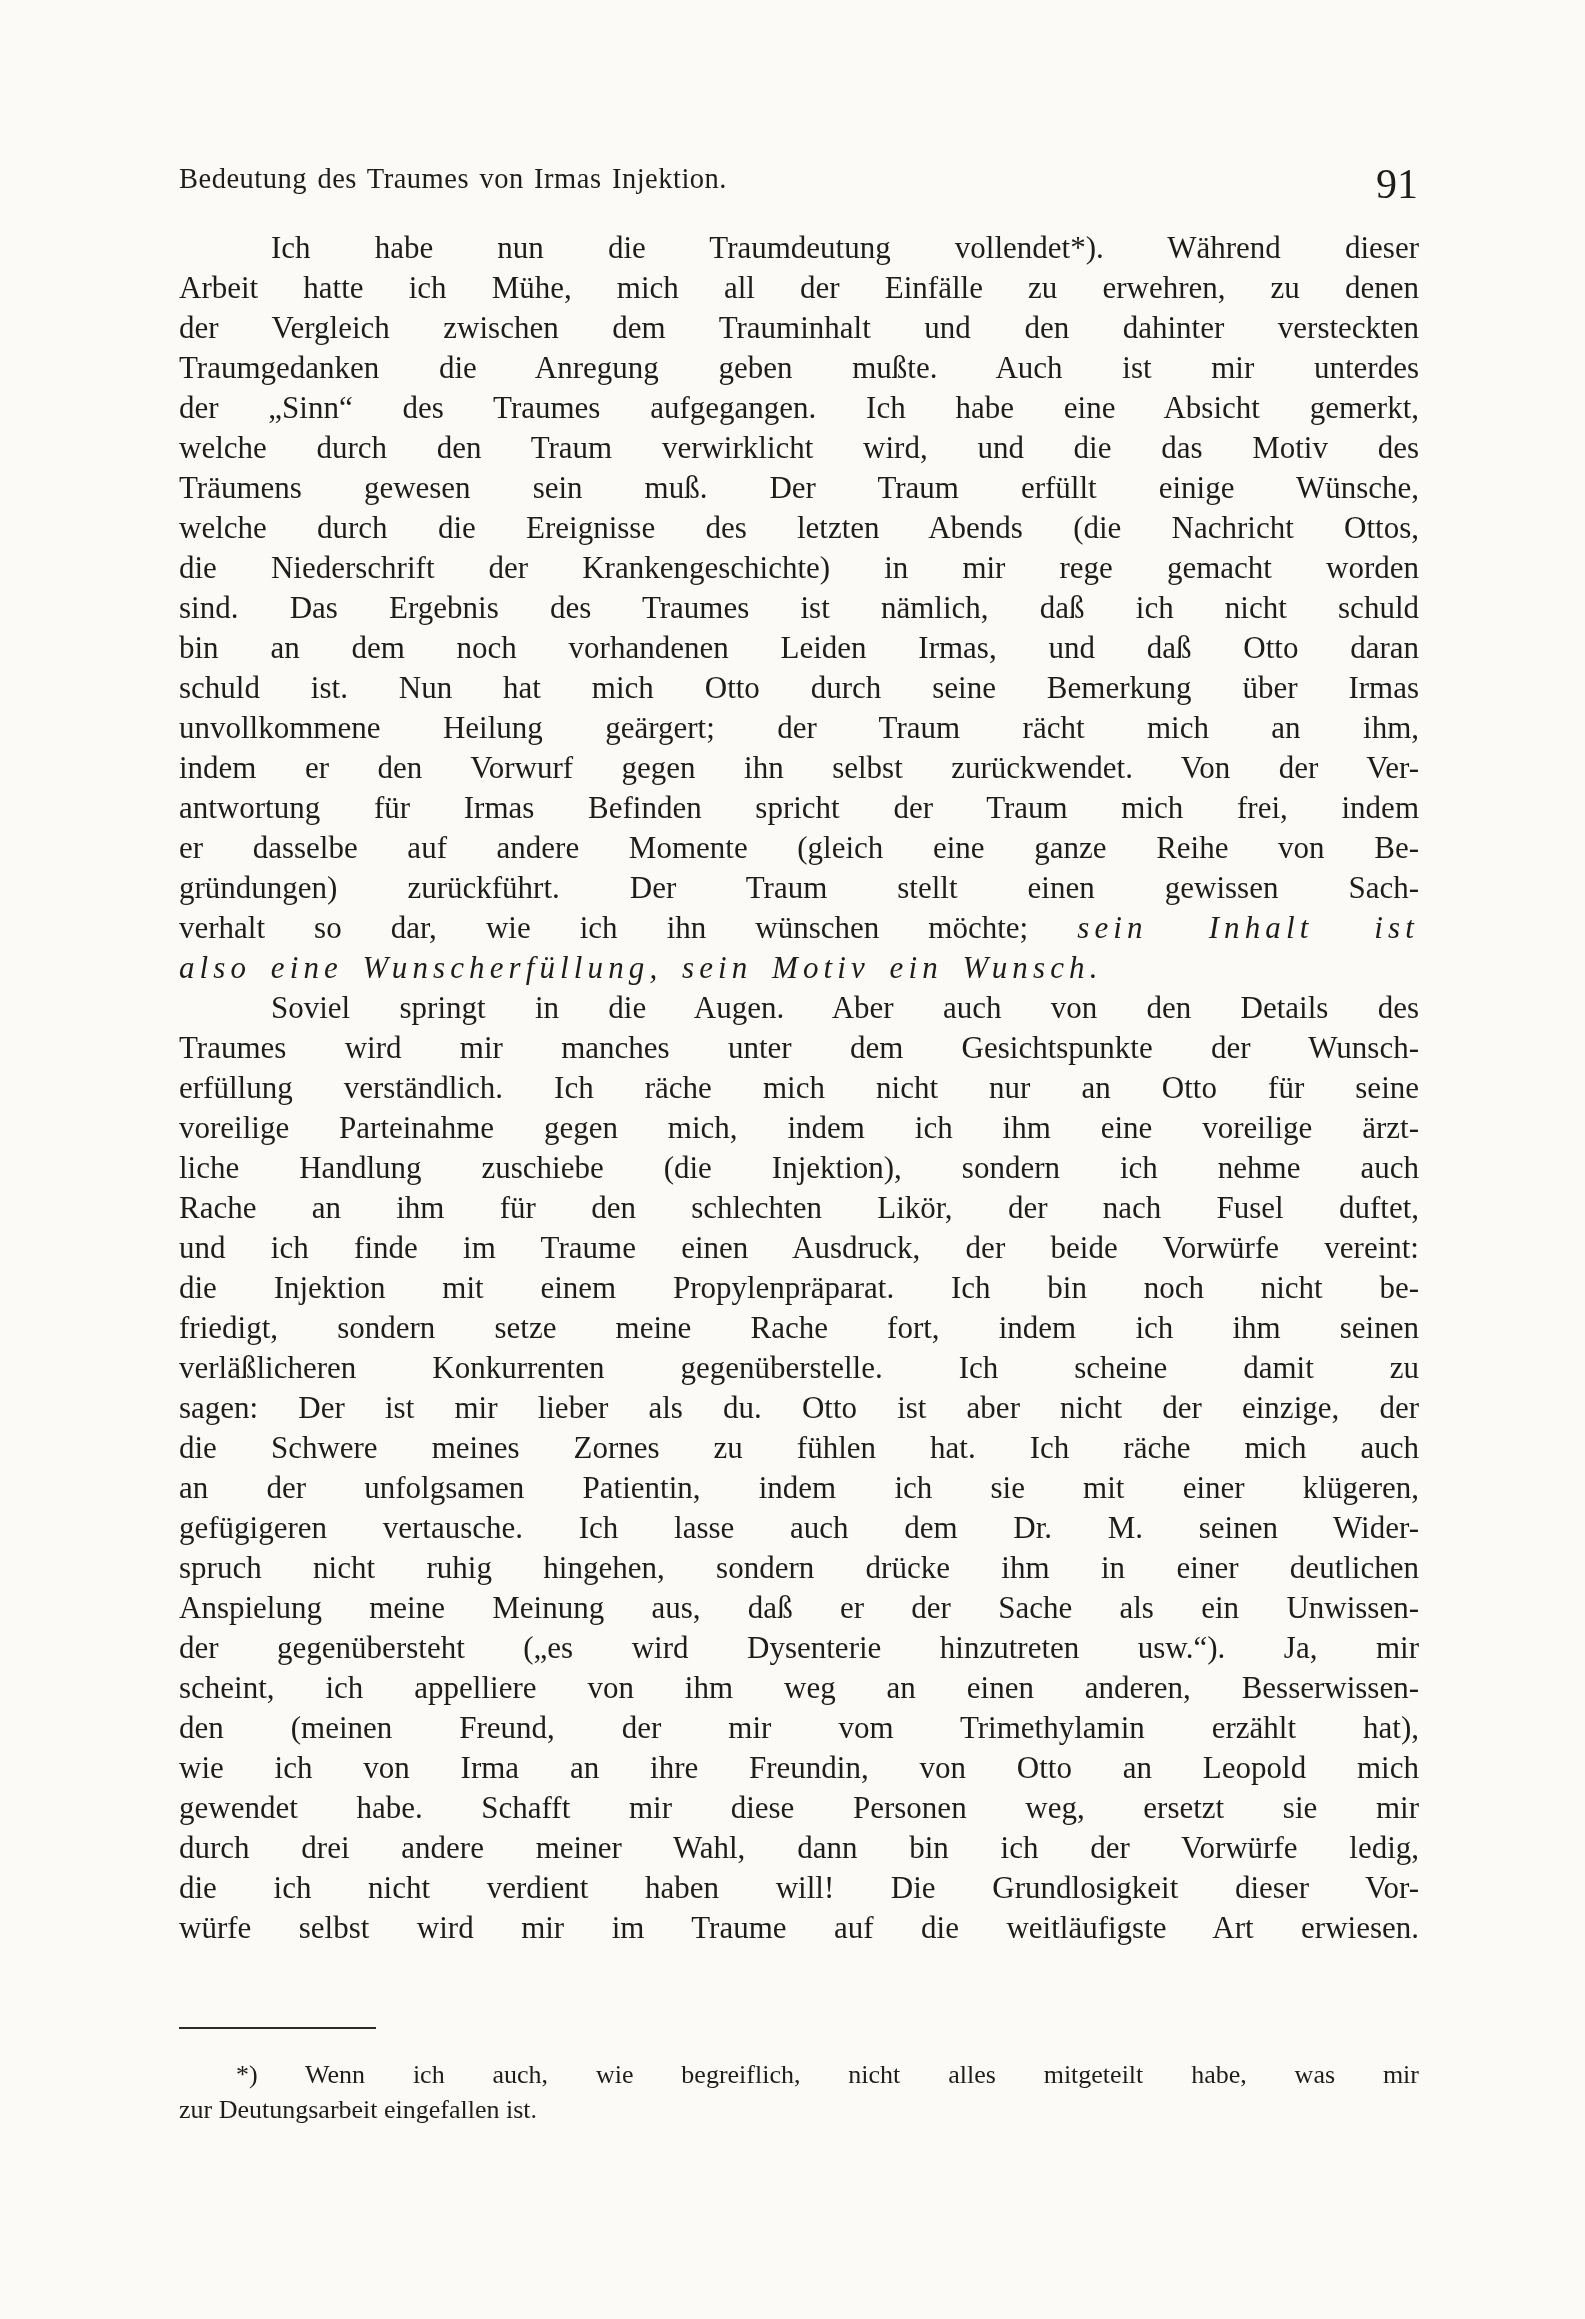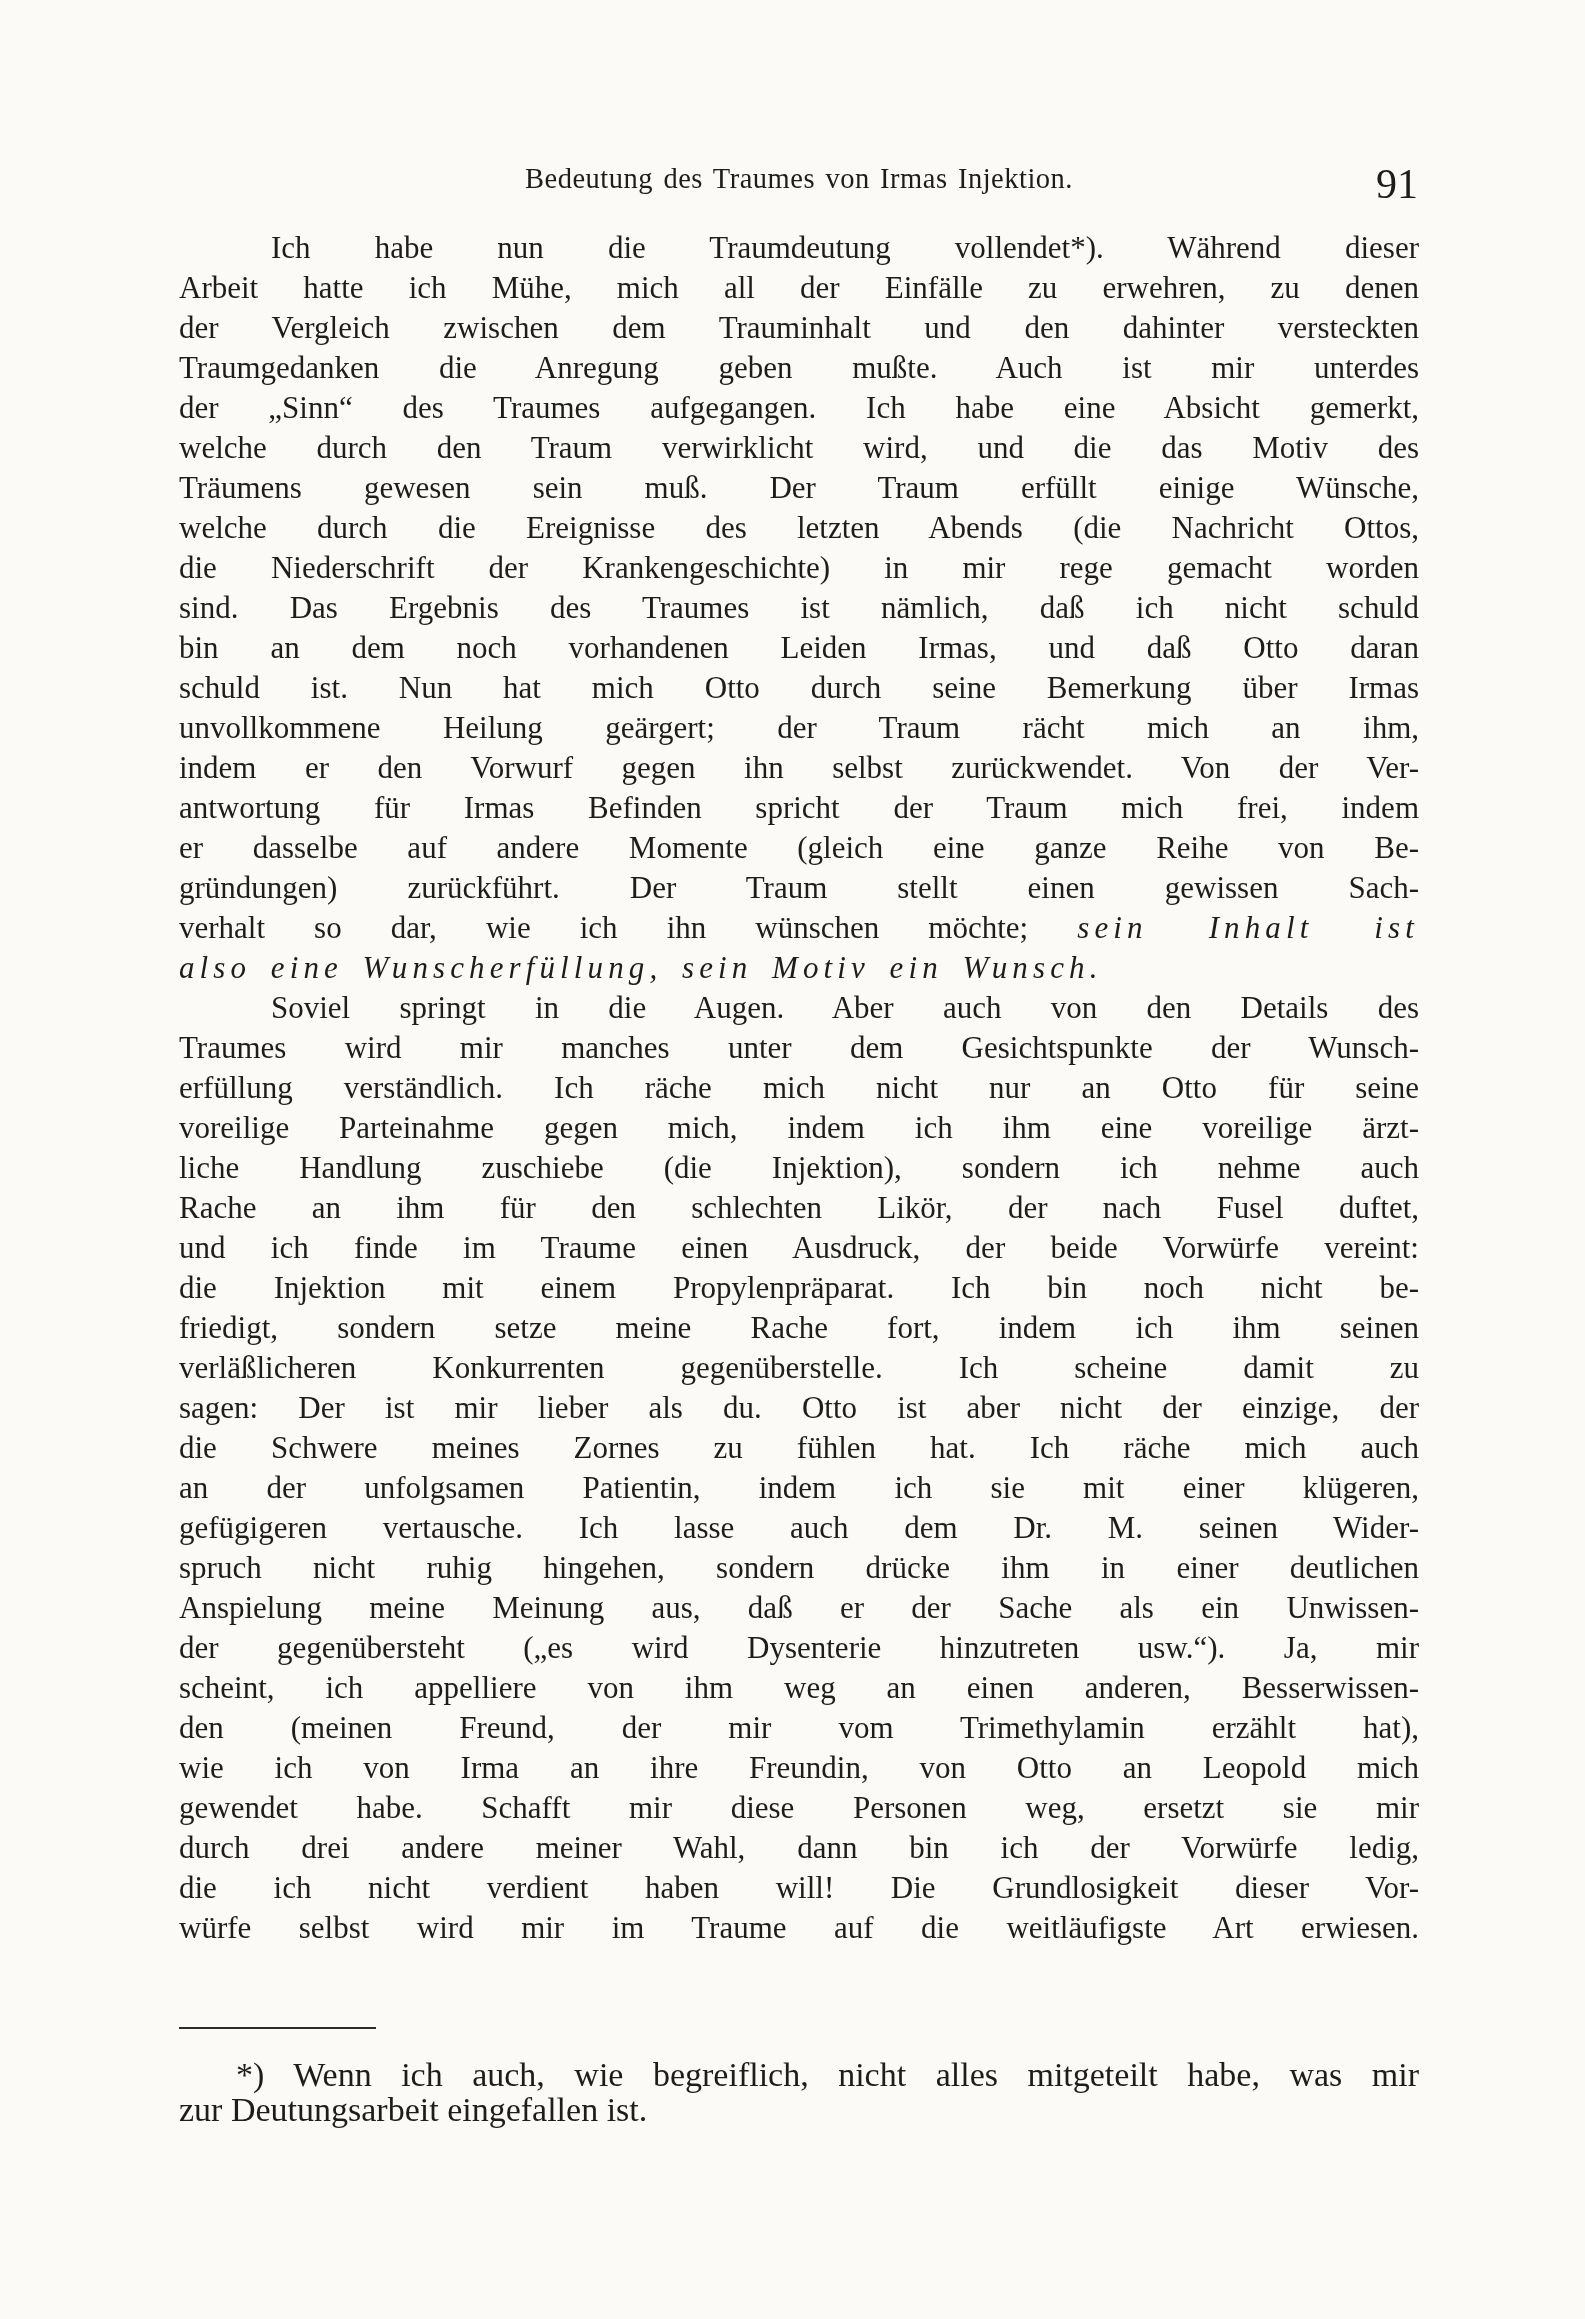--- a/index.html
+++ b/index.html
@@ -24,21 +24,20 @@
     position: absolute;
     top: 163px;
     left: 179px;
     width: 1240px;
     height: 42px;
   }
   .running-title {
     position: absolute;
     left: 0;
     width: 100%;
-    text-align: center;
     font-size: 28.5px;
     letter-spacing: 0.5px;
     word-spacing: 2.8px;
     white-space: nowrap;
   }
   .page-number {
     position: absolute;
     right: 1px;
     top: -2.8px;
     font-size: 42px;
@@ -73,21 +72,21 @@
     left: 179px;
     width: 197px;
     height: 0;
     border-top: 2.8px solid #2c2b28;
   }
   .footnote {
     position: absolute;
     top: 2057px;
     left: 179px;
     width: 1240px;
-    font-size: 34px;
+    font-size: 26px;
     line-height: 35px;
   }
   .footnote > .line.first {
     text-indent: 57px;
   }
 </style>
 </head>
 <body>
 
 <div class="page">

